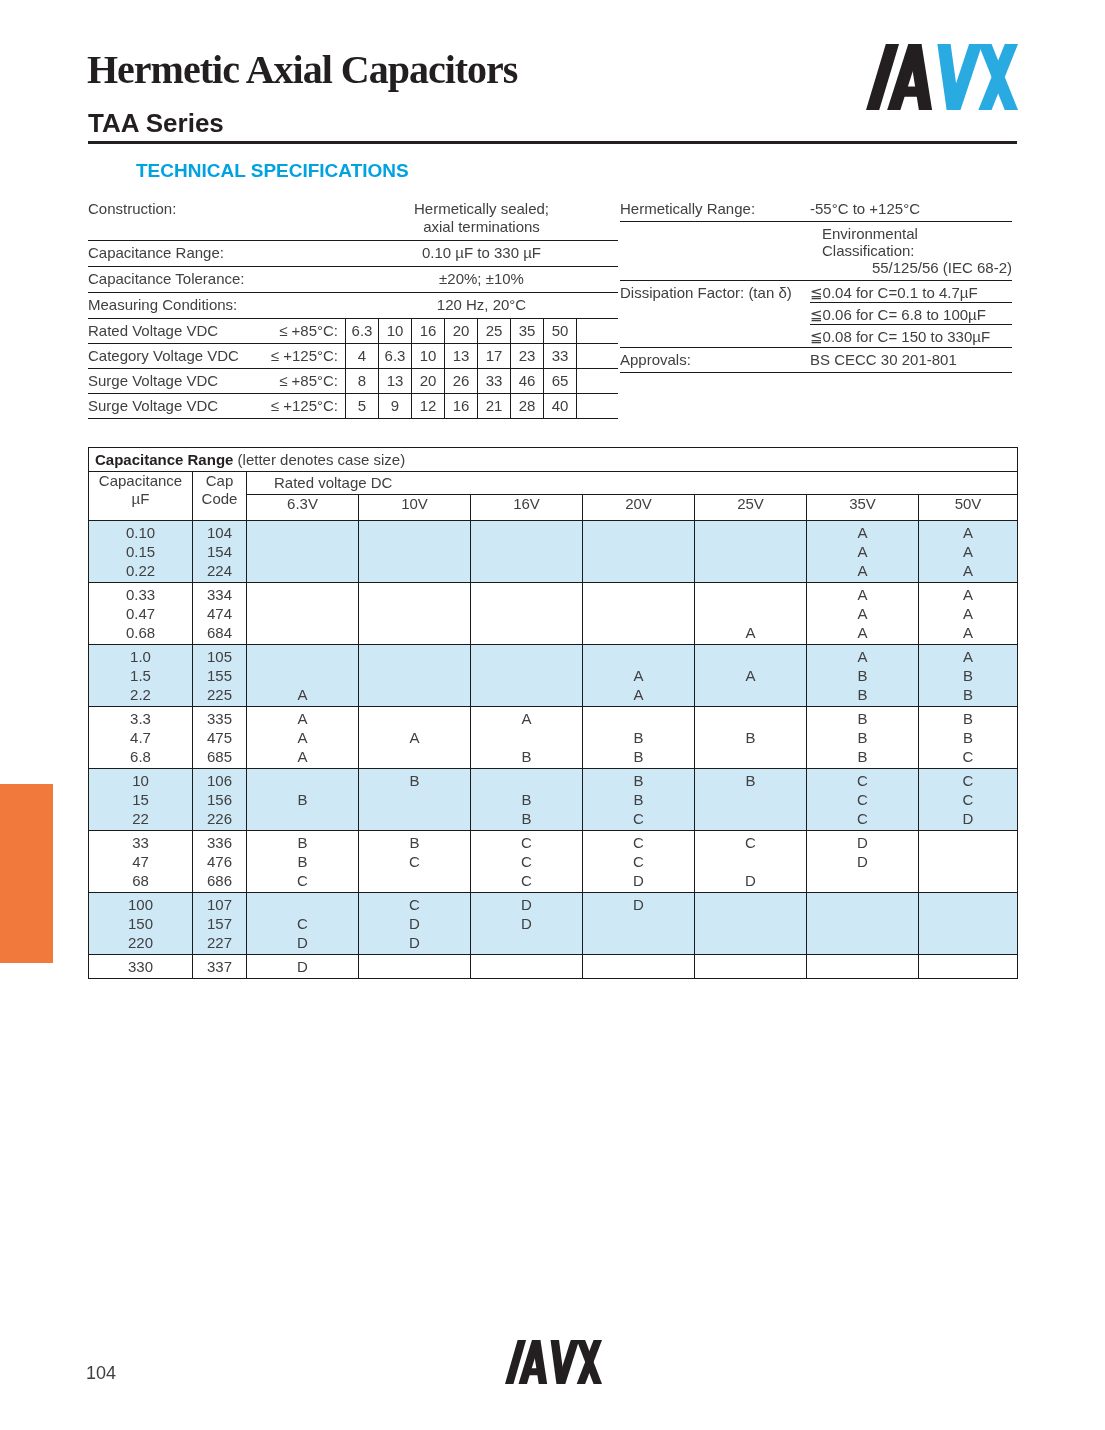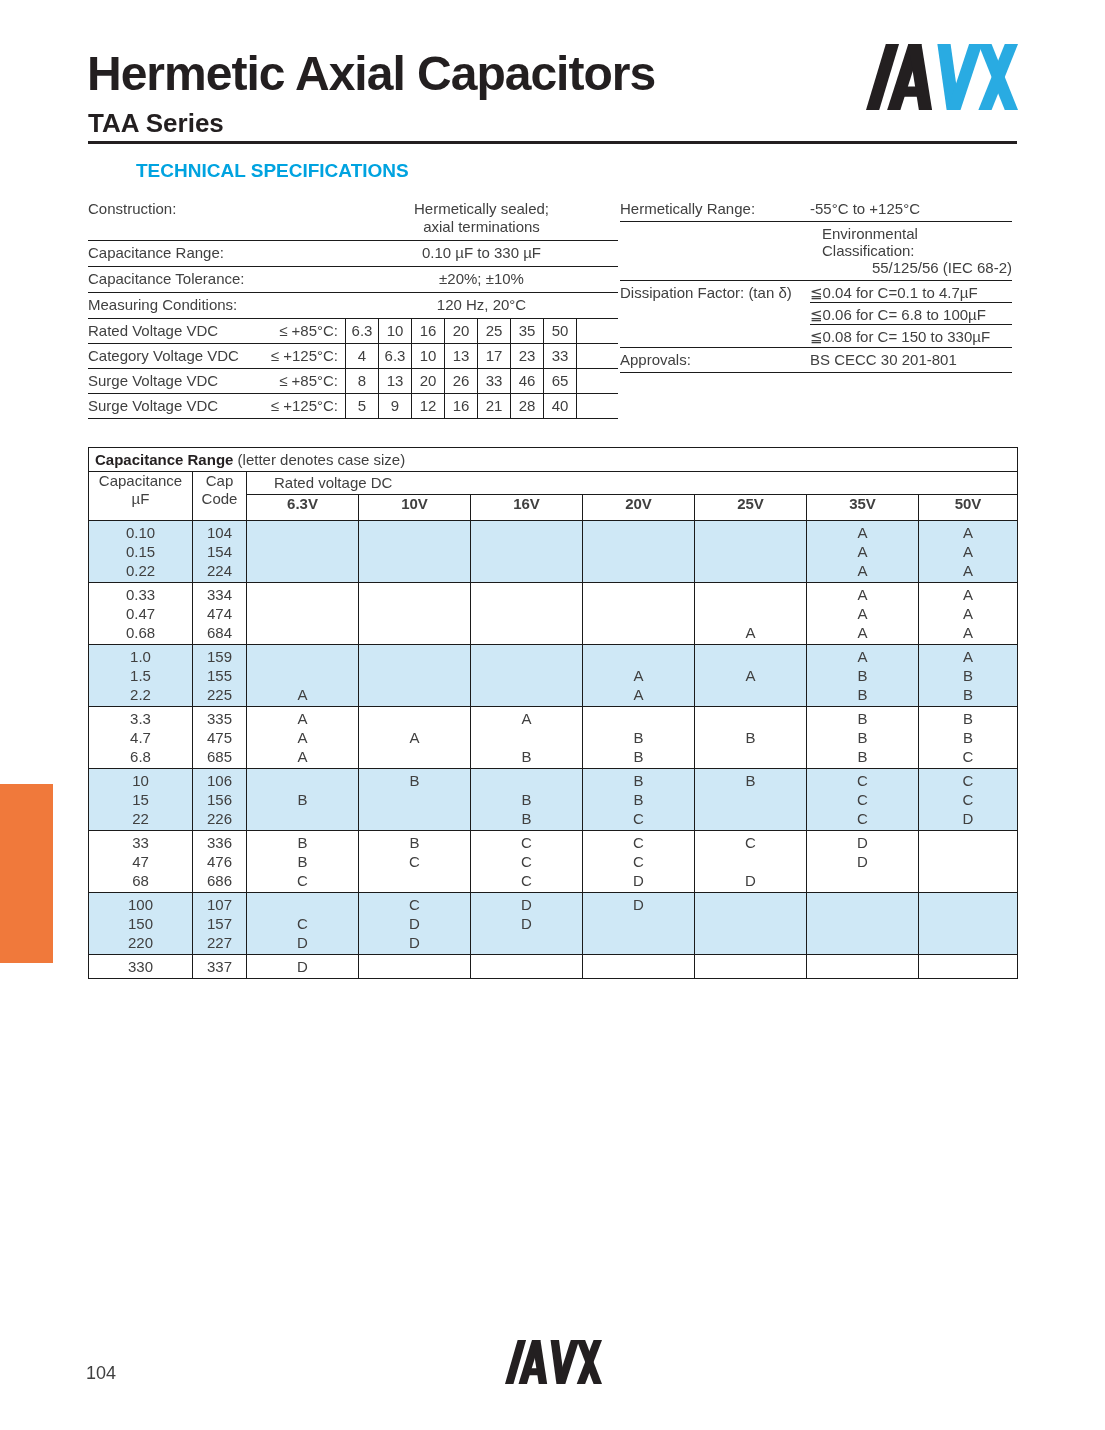--- a/index.html
+++ b/index.html
@@ -8,21 +8,21 @@
     --row-blue:#cfe8f6;
     --tab-orange:#f0793b;
     --ink:#231f20;
     --txt:#404040;
     --line:#1b1b1b;
   }
   *{margin:0;padding:0;box-sizing:border-box;}
   body{background:#ffffff;font-family:"Liberation Sans","DejaVu Sans",sans-serif;}
   .page{position:relative;width:1105px;height:1430px;background:#ffffff;overflow:hidden;color:var(--txt);}
 
-  .title{position:absolute;left:87px;top:46px;font-size:48px;font-weight:bold;color:var(--ink);letter-spacing:-1px;}
+  .title{position:absolute;left:87px;top:46px;font-size:40px;font-weight:bold;color:var(--ink);letter-spacing:-1px;font-family:Liberation Serif, serif;}
   .series{position:absolute;left:88px;top:108px;font-size:26px;font-weight:bold;color:var(--ink);}
   .rule{position:absolute;left:88px;top:141px;width:929px;height:3px;background:var(--ink);}
   .tech{position:absolute;left:88px;top:160px;font-size:19px;font-weight:bold;color:var(--accent-cyan);letter-spacing:0px;margin-left:48px;}
   .logo-top{position:absolute;left:866px;top:44px;width:152px;height:66px;}
   .logo-footer{position:absolute;left:505px;top:1340px;width:97px;height:44px;}
   .logo-black{fill:var(--ink);}
   .logo-blue{fill:var(--logo-blue);}
 
   
   .specs-left{position:absolute;left:88px;top:197px;width:530px;font-size:15px;color:var(--txt);}
@@ -48,21 +48,21 @@
   .dv-last{border-bottom:none;padding-bottom:4px;}
 
   
   .captbl{position:absolute;left:88px;top:447px;width:929px;border-collapse:collapse;table-layout:fixed;
           font-size:15px;color:var(--txt);}
   .captbl td{border:1.5px solid var(--line);vertical-align:top;}
   .captbl .ttl{font-size:15px;padding:3px 0 3px 6px;color:var(--txt);height:23px;vertical-align:middle;}
   .captbl .ttl b{color:var(--ink);}
   .hc{text-align:center;vertical-align:middle;line-height:18px;}
   .hrv{text-align:left;padding:2px 0 2px 27px;height:23px;vertical-align:middle;}
-  .vh{text-align:center;height:26px;vertical-align:middle;font-weight:bold;}
+  .vh{text-align:center;height:26px;vertical-align:middle;}
   .gtd{padding:2px 0;}
   .ln{height:19px;line-height:19px;text-align:center;}
   .shaded{background:var(--row-blue);}
 
   .orange-tab{position:absolute;left:0;top:784px;width:53px;height:179px;background:var(--tab-orange);}
   .pagenum{position:absolute;left:86px;top:1363px;font-size:18px;color:var(--txt);}
 </style>
 </head>
 <body>
 
@@ -315,21 +315,21 @@
             <div class="ln">A</div>
           </td>
         </tr>
         <tr class="shaded">
           <td class="gtd">
             <div class="ln">1.0</div>
             <div class="ln">1.5</div>
             <div class="ln">2.2</div>
           </td>
           <td class="gtd">
-            <div class="ln">159</div>
+            <div class="ln">105</div>
             <div class="ln">155</div>
             <div class="ln">225</div>
           </td>
           <td class="gtd">
             <div class="ln">&nbsp;</div>
             <div class="ln">&nbsp;</div>
             <div class="ln">A</div>
           </td>
           <td class="gtd">
             <div class="ln">&nbsp;</div>

